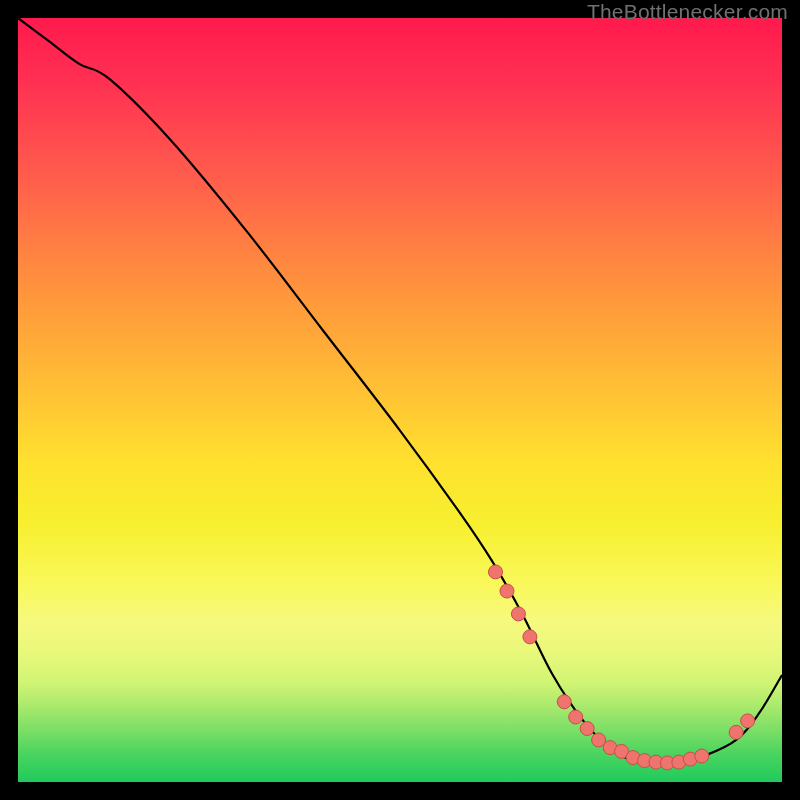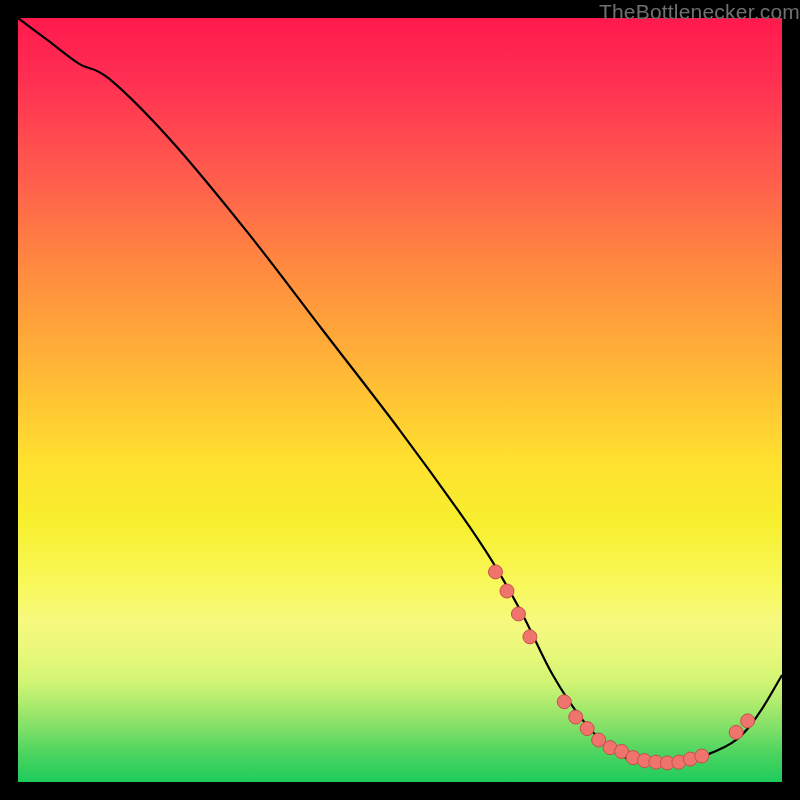--- a/index.html
+++ b/index.html
@@ -36,21 +36,21 @@
       #d1f474 87%,
       #aaea6d 90%,
       #7fdf67 93%,
       #4fd560 96%,
       #1ecb5c 100%
     );
   }
   .attribution {
     position: absolute;
     top: 0;
-    right: 0;
+    right: 12px;
     font-family: Arial, Helvetica, sans-serif;
     font-size: 21px;
     color: #71706e;
     font-weight: 400;
     letter-spacing: 0.2px;
   }
   svg.curve {
     position: absolute;
     inset: 0;
     width: 100%;

